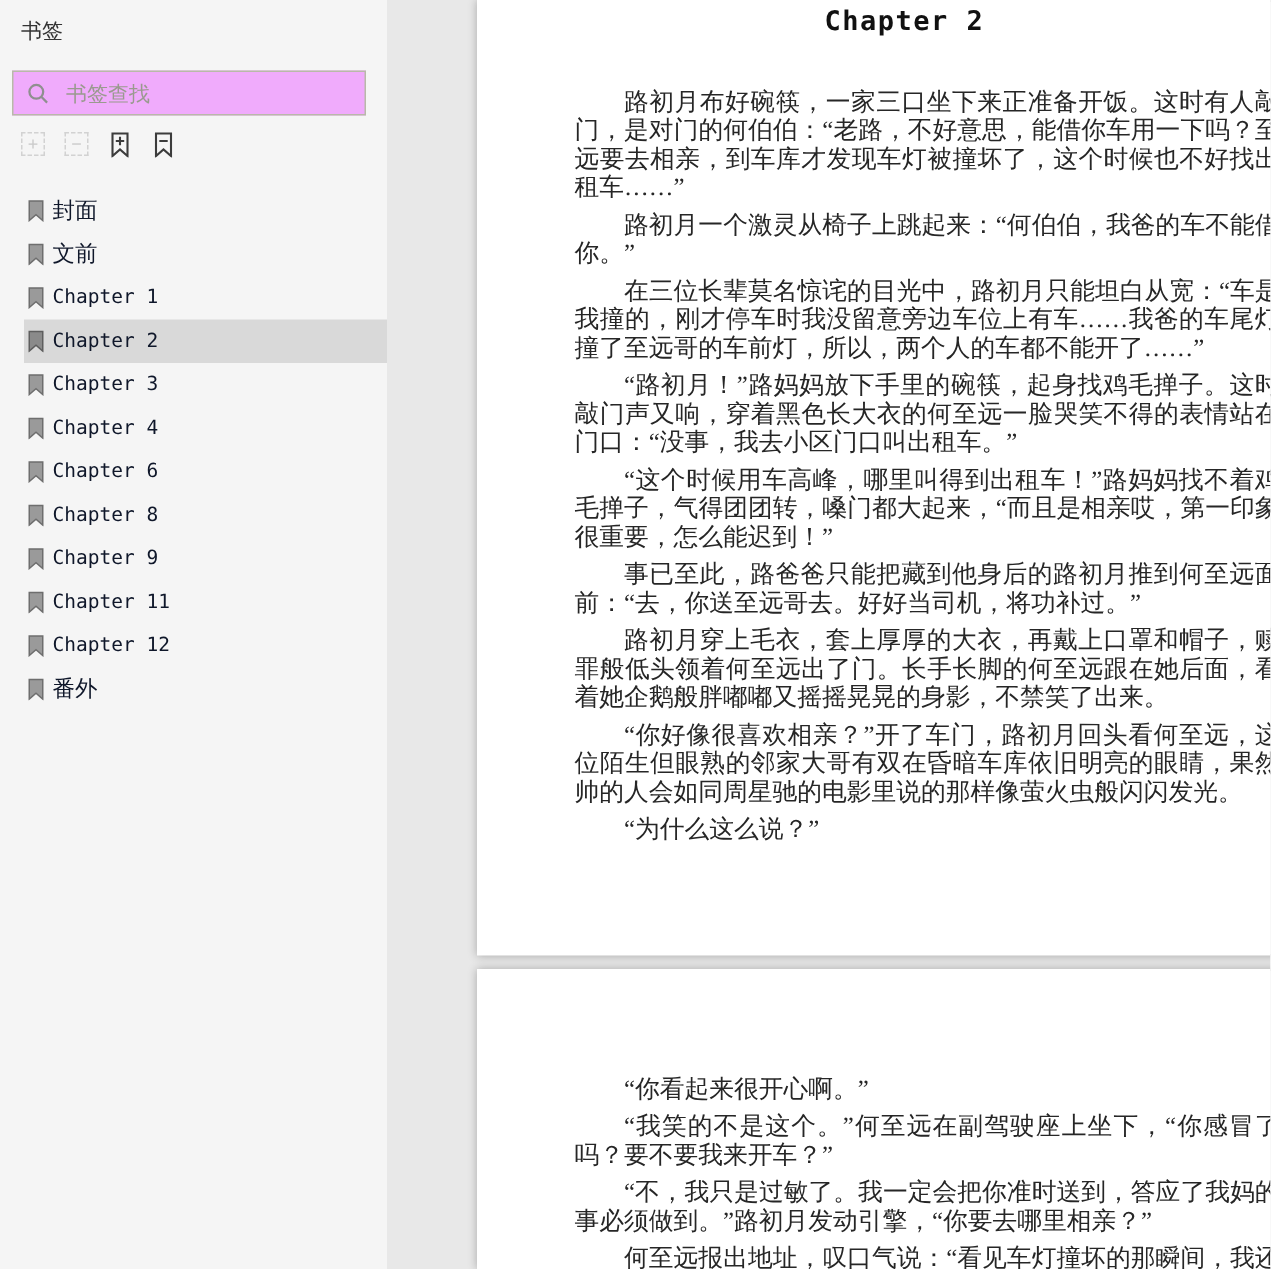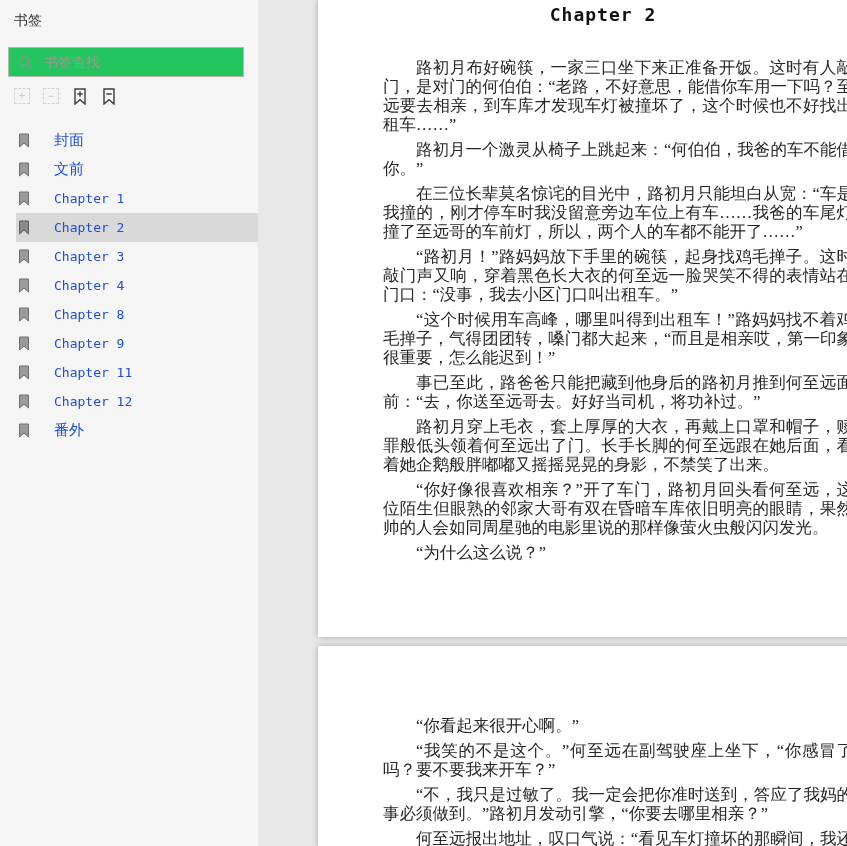--- a/index.html
+++ b/index.html
@@ -7,34 +7,34 @@
        font-family:"Liberation Sans",sans-serif;}
 
   
   .sidebar{position:absolute;left:0;top:0;width:304px;height:846px;background:#f5f5f5;
            border-right:1px solid #c6c6c6;box-sizing:border-box;}
   .sb-header{position:absolute;top:8px;left:14px;right:12px;height:26px;
              display:flex;align-items:center;justify-content:space-between;}
   .sb-title{font-size:14px;color:#333;}
   .sb-close{font-size:21px;color:#7d7d7d;line-height:1;font-weight:300;cursor:default;}
   .search-box{position:absolute;top:47px;left:8px;width:236px;height:30px;box-sizing:border-box;
-              background:#22c55e;border:1px solid #b9b9a9;display:flex;align-items:center;padding:0 9px;}
+              background:#f0abfc;border:1px solid #b9b9a9;display:flex;align-items:center;padding:0 9px;}
   .search-input{flex:1;margin-left:9px;border:none;background:transparent;outline:none;
                 font-size:14px;color:#555;min-width:0;}
   .search-input::placeholder{color:#9a9a8f;}
   .sb-toolbar{position:absolute;top:88px;left:14px;display:flex;align-items:center;}
   .tb-icon{width:16px;height:16px;margin-right:13px;display:flex;align-items:center;
            justify-content:center;box-sizing:border-box;}
   .tb-disabled{border:1px dashed #d2d2d2;color:#c9c9c9;font-size:12px;line-height:1;}
 
   .bm-list{position:absolute;top:126px;left:0;right:0;}
   .bm-row{position:relative;height:29px;margin:0 7px 0 16px;display:flex;align-items:center;padding-left:2px;}
   .bm-row.selected{background:#d9d9d9;}
   .bm-icon{display:flex;margin-top:-1px;}
-  .bm-label{margin-left:24px;color:#1d4ed8;white-space:nowrap;text-align:center;}
+  .bm-label{margin-left:5px;color:#0f172a;white-space:nowrap;text-align:center;}
   .lbl-cjk{font-size:15px;}
   .lbl-mono{font-family:"DejaVu Sans Mono",monospace;font-size:13px;}
   .bm-page{position:absolute;right:5px;top:12px;font-size:13px;color:#96a5be;
            font-family:"DejaVu Sans Mono",monospace;}
 
   
   .viewer{position:absolute;left:258px;top:0;right:0;bottom:0;background:#e8e8e8;}
   .page{position:absolute;left:60px;width:570px;background:#ffffff;
         box-shadow:0 0 6px rgba(0,0,0,0.28);overflow:hidden;}
   .page-1{top:0;height:637px;}
@@ -140,20 +140,29 @@
           </span>
         <span class="bm-label lbl-mono">Chapter 4</span>
         <span class="bm-page">63</span>
       </div>
       <div class="bm-row">
         <span class="bm-icon">
             <svg width="12" height="15" viewBox="0 0 12 15">
               <path d="M1.5 1 h9 v13 l-4.5 -3.9 -4.5 3.9 z" fill="#9a9a9a" stroke="#6e6e6e"></path>
             </svg>
           </span>
+        <span class="bm-label lbl-mono">Chapter 6</span>
+        <span class="bm-page">56</span>
+      </div>
+      <div class="bm-row">
+        <span class="bm-icon">
+            <svg width="12" height="15" viewBox="0 0 12 15">
+              <path d="M1.5 1 h9 v13 l-4.5 -3.9 -4.5 3.9 z" fill="#9a9a9a" stroke="#6e6e6e"></path>
+            </svg>
+          </span>
         <span class="bm-label lbl-mono">Chapter 8</span>
         <span class="bm-page">67</span>
       </div>
       <div class="bm-row">
         <span class="bm-icon">
             <svg width="12" height="15" viewBox="0 0 12 15">
               <path d="M1.5 1 h9 v13 l-4.5 -3.9 -4.5 3.9 z" fill="#9a9a9a" stroke="#6e6e6e"></path>
             </svg>
           </span>
         <span class="bm-label lbl-mono">Chapter 9</span>

